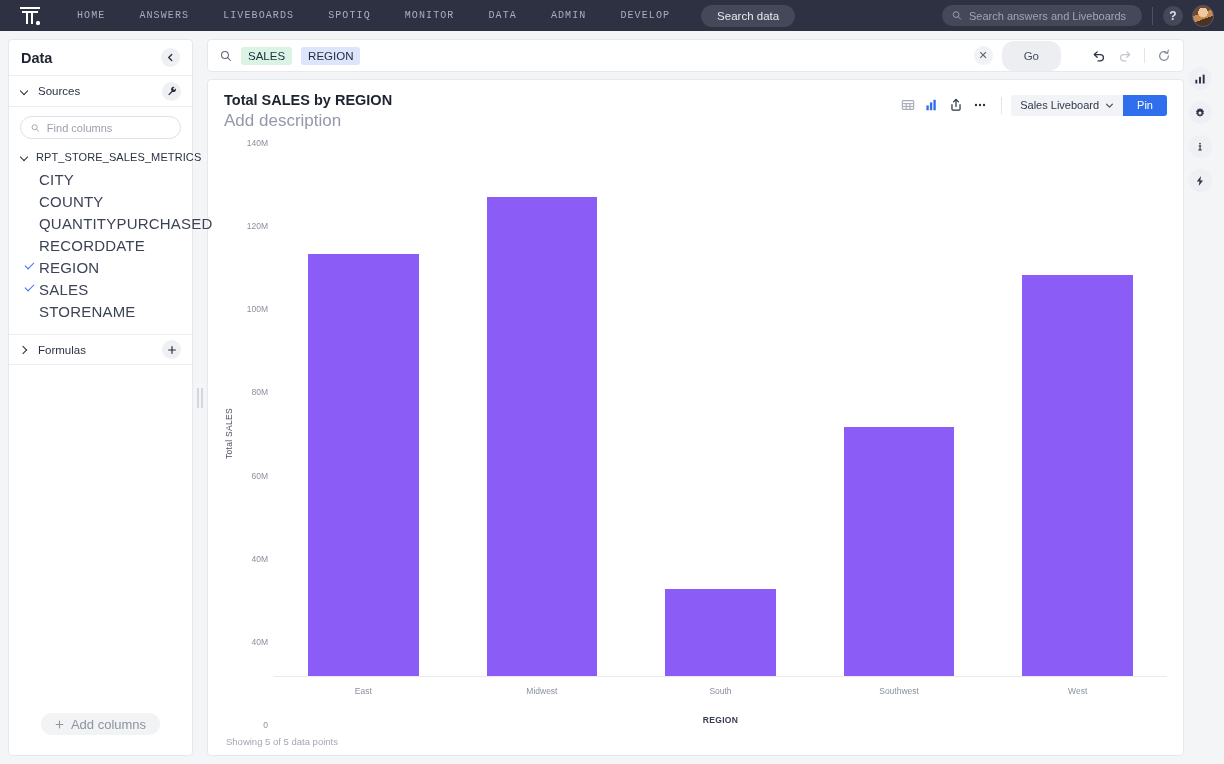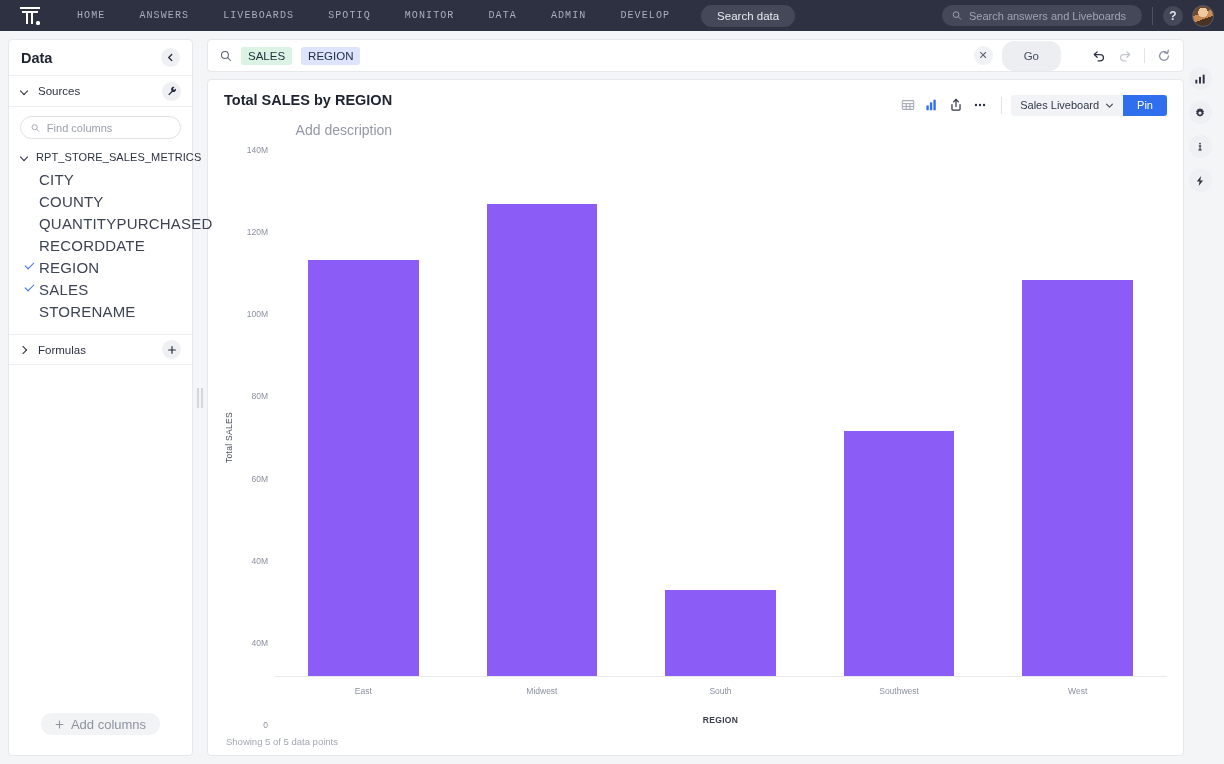--- a/index.html
+++ b/index.html
@@ -165,23 +165,23 @@
     display:flex; align-items:center; font-size:11.5px; color:#464d5e; cursor:pointer;
   }
   .hist-grp { display:flex; align-items:center; gap:12px; margin-left:22px; }
   .hist-btn { cursor:pointer; display:flex; }
   .vdiv { width:1px; height:15px; background:#e2e4e9; }
 
   .chartcard {
     flex:1; background:#fff; border-radius:4px; border:1px solid #e6e8ec;
     display:flex; flex-direction:column; padding:12px 16px 8px 16px; min-height:0;
   }
-  .chart-head { display:flex; align-items:flex-start;text-align:right; }
+  .chart-head { display:flex; align-items:flex-start; }
   .chart-title { font-size:14.5px; font-weight:bold; color:#1d2330; }
-  .chart-desc { font-size:14px; color:#9399a8; margin-top:14px; cursor:text; }
+  .chart-desc { font-size:17px; color:#9399a8; margin-top:3px; cursor:text; }
   .chart-tools { margin-left:auto; display:flex; align-items:center; gap:0; padding-top:2px; }
   .tool-btn {
     width:24px; height:22px; display:flex; align-items:center;
     justify-content:center; cursor:pointer; border-radius:3px;
   }
   .tool-div { width:1px; height:17px; background:#e2e4e9; margin:0 9px; }
   .lb-select {
     background:#f2f3f6; border-radius:3px 0 0 3px; height:21px;
     display:flex; align-items:center; gap:6px; padding:0 9px;
     font-size:11px; color:#30374a; cursor:pointer;

